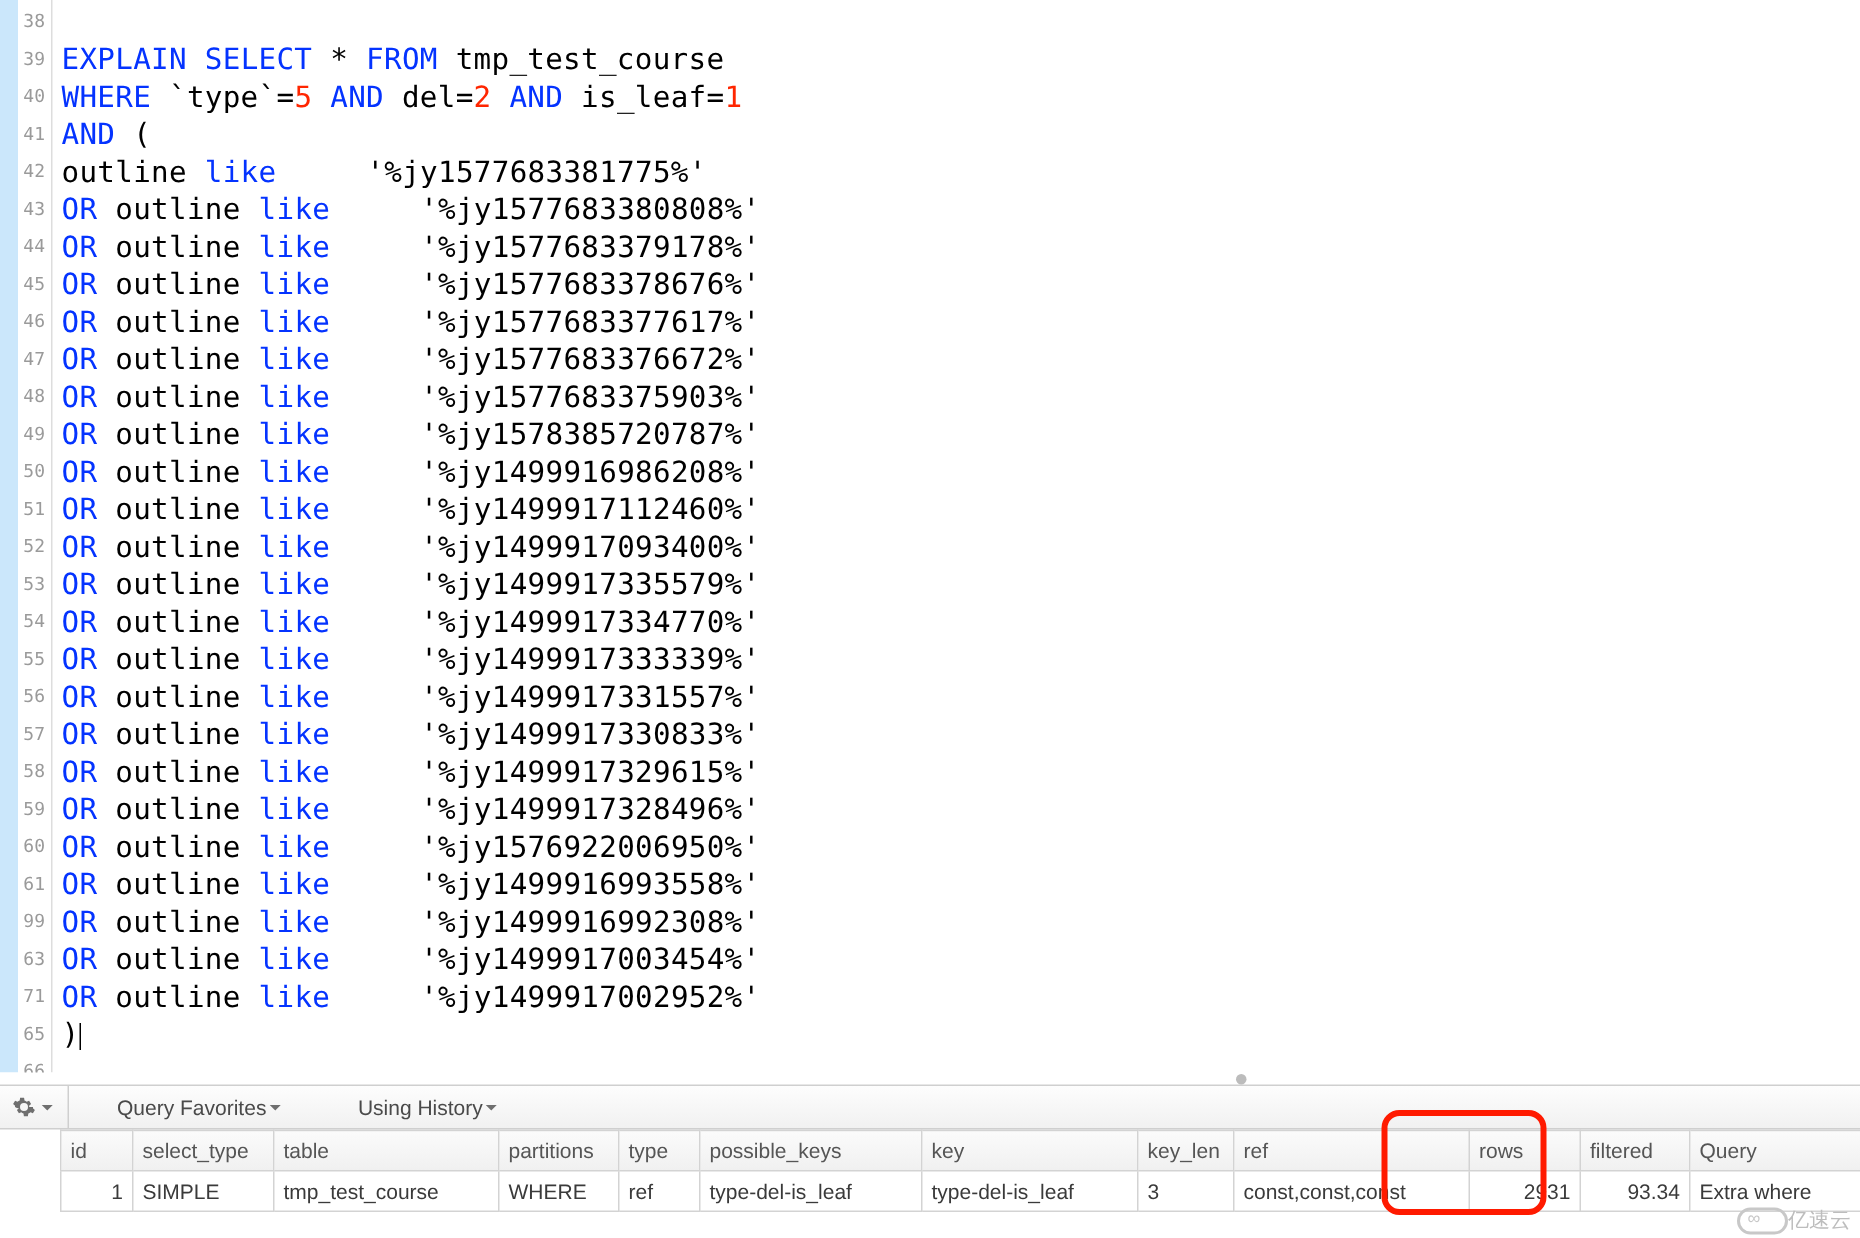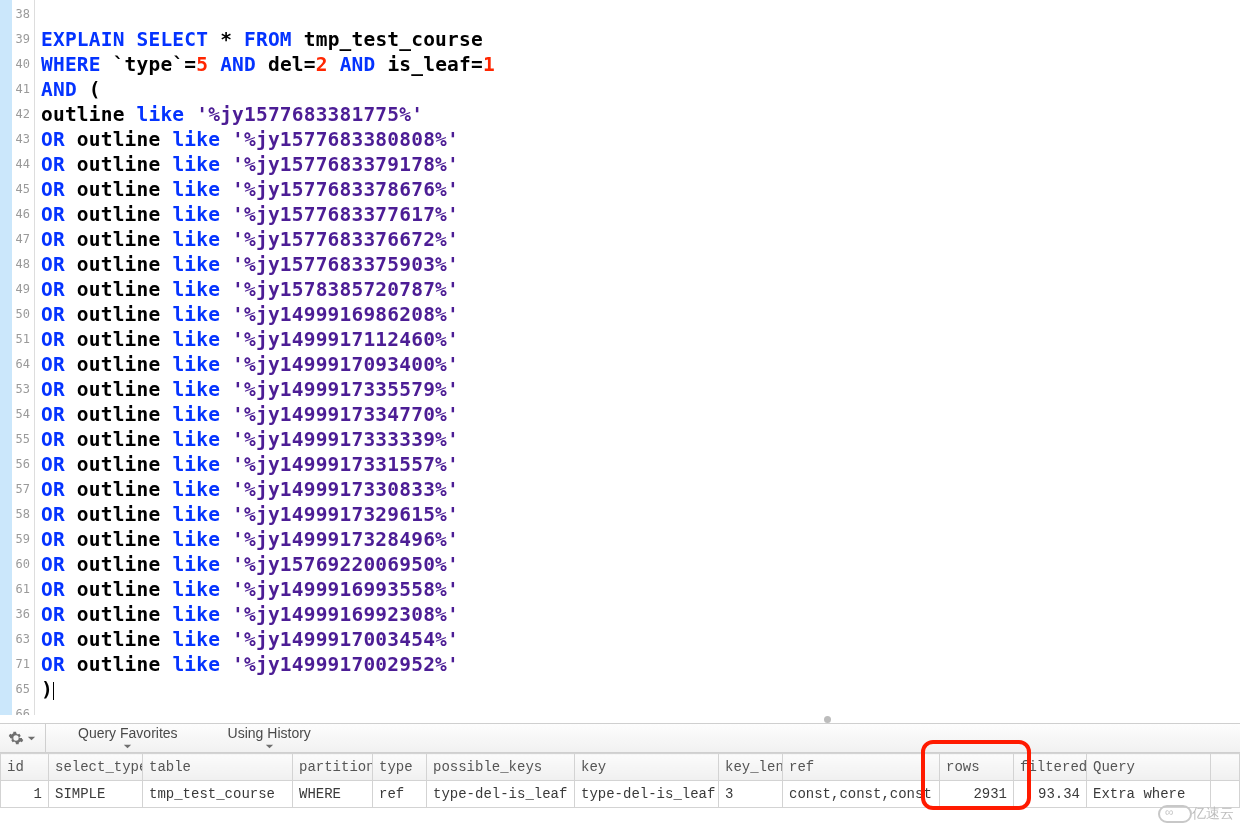--- a/index.html
+++ b/index.html
@@ -39,34 +39,33 @@
     font-size: 12px;
     color: #9a9a9a;
     font-family: Menlo, Consolas, monospace;
   }
   .code {
     flex: 1;
     padding-top: 2px;
     padding-left: 6px;
     white-space: pre;
     overflow: hidden;
-    font-weight: bold;
   }
   .code .line {
     height: 25px;
     line-height: 25px;
     font-family: Menlo, Consolas, monospace;
     font-size: 19.5px;
     letter-spacing: 0.2px;
   }
   .kw { color: #0433ff; }       
   .ident { color: #000; }       
   .op { color: #000; }          
   .num { color: #ff2600; }      
-  .str { color: #4c1d95; }      
+  .str { color: #000000; margin-left: 48px; }      
   .cursor { border-left: 1.5px solid #000; display:inline-block; height:18px; vertical-align:middle;}
   
   .scroll-dot-row{
     height:8px;
     position:relative;
   }
   .scroll-dot{
     position:absolute;
     left:824px; top:1px;
     width:7px;height:7px;border-radius:50%;
@@ -85,25 +84,26 @@
     color: #4a4a4a;
   }
   .toolbar .gear-box{
     width:46px;height:100%;
     border-right:1px solid #cfcfcf;
     display:flex;align-items:center;justify-content:center;
     gap:2px;
   }
   .toolbar .tb-item{
     padding: 0 18px 0 32px;
-    display:flex; align-items:center; gap:0;flex-direction:column;
+    display:flex; align-items:center; gap:0;
   }
 
   .result-pane{
-    font-family: Liberation Mono, monospace;
+    font-family: Liberation Sans, sans-serif;
+    margin-left: 40px;
   }
   .result-table{
     border-collapse: collapse;
     width:100%;
     table-layout:fixed;
     font-size:14px;
   }
   .result-table th, .result-table td{
     border:1px solid #d3d3d3;
     padding:5px 6px;
@@ -172,31 +172,31 @@
       <div>42</div>
       <div>43</div>
       <div>44</div>
       <div>45</div>
       <div>46</div>
       <div>47</div>
       <div>48</div>
       <div>49</div>
       <div>50</div>
       <div>51</div>
-      <div>64</div>
+      <div>52</div>
       <div>53</div>
       <div>54</div>
       <div>55</div>
       <div>56</div>
       <div>57</div>
       <div>58</div>
       <div>59</div>
       <div>60</div>
       <div>61</div>
-      <div>36</div>
+      <div>99</div>
       <div>63</div>
       <div>71</div>
       <div>65</div>
       <div>66</div>
     </div>
   <div class="code" id="code"><div class="line"></div><div class="line"><span class="kw">EXPLAIN</span><span class="op"> </span><span class="kw">SELECT</span><span class="op"> </span><span class="op">*</span><span class="op"> </span><span class="kw">FROM</span><span class="op"> </span><span class="ident">tmp_test_course</span></div><div class="line"><span class="kw">WHERE</span><span class="op"> </span><span class="ident">`type`</span><span class="op">=</span><span class="num">5</span><span class="op"> </span><span class="kw">AND</span><span class="op"> </span><span class="ident">del</span><span class="op">=</span><span class="num">2</span><span class="op"> </span><span class="kw">AND</span><span class="op"> </span><span class="ident">is_leaf</span><span class="op">=</span><span class="num">1</span></div><div class="line"><span class="kw">AND</span><span class="op"> (</span></div><div class="line"><span class="ident">outline </span><span class="kw">like</span><span class="op"> </span><span class="str">'%jy1577683381775%'</span></div><div class="line"><span class="kw">OR</span><span class="op"> </span><span class="ident">outline </span><span class="kw">like</span><span class="op"> </span><span class="str">'%jy1577683380808%'</span></div><div class="line"><span class="kw">OR</span><span class="op"> </span><span class="ident">outline </span><span class="kw">like</span><span class="op"> </span><span class="str">'%jy1577683379178%'</span></div><div class="line"><span class="kw">OR</span><span class="op"> </span><span class="ident">outline </span><span class="kw">like</span><span class="op"> </span><span class="str">'%jy1577683378676%'</span></div><div class="line"><span class="kw">OR</span><span class="op"> </span><span class="ident">outline </span><span class="kw">like</span><span class="op"> </span><span class="str">'%jy1577683377617%'</span></div><div class="line"><span class="kw">OR</span><span class="op"> </span><span class="ident">outline </span><span class="kw">like</span><span class="op"> </span><span class="str">'%jy1577683376672%'</span></div><div class="line"><span class="kw">OR</span><span class="op"> </span><span class="ident">outline </span><span class="kw">like</span><span class="op"> </span><span class="str">'%jy1577683375903%'</span></div><div class="line"><span class="kw">OR</span><span class="op"> </span><span class="ident">outline </span><span class="kw">like</span><span class="op"> </span><span class="str">'%jy1578385720787%'</span></div><div class="line"><span class="kw">OR</span><span class="op"> </span><span class="ident">outline </span><span class="kw">like</span><span class="op"> </span><span class="str">'%jy1499916986208%'</span></div><div class="line"><span class="kw">OR</span><span class="op"> </span><span class="ident">outline </span><span class="kw">like</span><span class="op"> </span><span class="str">'%jy1499917112460%'</span></div><div class="line"><span class="kw">OR</span><span class="op"> </span><span class="ident">outline </span><span class="kw">like</span><span class="op"> </span><span class="str">'%jy1499917093400%'</span></div><div class="line"><span class="kw">OR</span><span class="op"> </span><span class="ident">outline </span><span class="kw">like</span><span class="op"> </span><span class="str">'%jy1499917335579%'</span></div><div class="line"><span class="kw">OR</span><span class="op"> </span><span class="ident">outline </span><span class="kw">like</span><span class="op"> </span><span class="str">'%jy1499917334770%'</span></div><div class="line"><span class="kw">OR</span><span class="op"> </span><span class="ident">outline </span><span class="kw">like</span><span class="op"> </span><span class="str">'%jy1499917333339%'</span></div><div class="line"><span class="kw">OR</span><span class="op"> </span><span class="ident">outline </span><span class="kw">like</span><span class="op"> </span><span class="str">'%jy1499917331557%'</span></div><div class="line"><span class="kw">OR</span><span class="op"> </span><span class="ident">outline </span><span class="kw">like</span><span class="op"> </span><span class="str">'%jy1499917330833%'</span></div><div class="line"><span class="kw">OR</span><span class="op"> </span><span class="ident">outline </span><span class="kw">like</span><span class="op"> </span><span class="str">'%jy1499917329615%'</span></div><div class="line"><span class="kw">OR</span><span class="op"> </span><span class="ident">outline </span><span class="kw">like</span><span class="op"> </span><span class="str">'%jy1499917328496%'</span></div><div class="line"><span class="kw">OR</span><span class="op"> </span><span class="ident">outline </span><span class="kw">like</span><span class="op"> </span><span class="str">'%jy1576922006950%'</span></div><div class="line"><span class="kw">OR</span><span class="op"> </span><span class="ident">outline </span><span class="kw">like</span><span class="op"> </span><span class="str">'%jy1499916993558%'</span></div><div class="line"><span class="kw">OR</span><span class="op"> </span><span class="ident">outline </span><span class="kw">like</span><span class="op"> </span><span class="str">'%jy1499916992308%'</span></div><div class="line"><span class="kw">OR</span><span class="op"> </span><span class="ident">outline </span><span class="kw">like</span><span class="op"> </span><span class="str">'%jy1499917003454%'</span></div><div class="line"><span class="kw">OR</span><span class="op"> </span><span class="ident">outline </span><span class="kw">like</span><span class="op"> </span><span class="str">'%jy1499917002952%'</span></div><div class="line"><span class="op">)</span><span class="cursor"></span></div><div class="line"></div></div>
 </div>
 
 <div class="scroll-dot-row">
   <div class="scroll-dot"></div>

